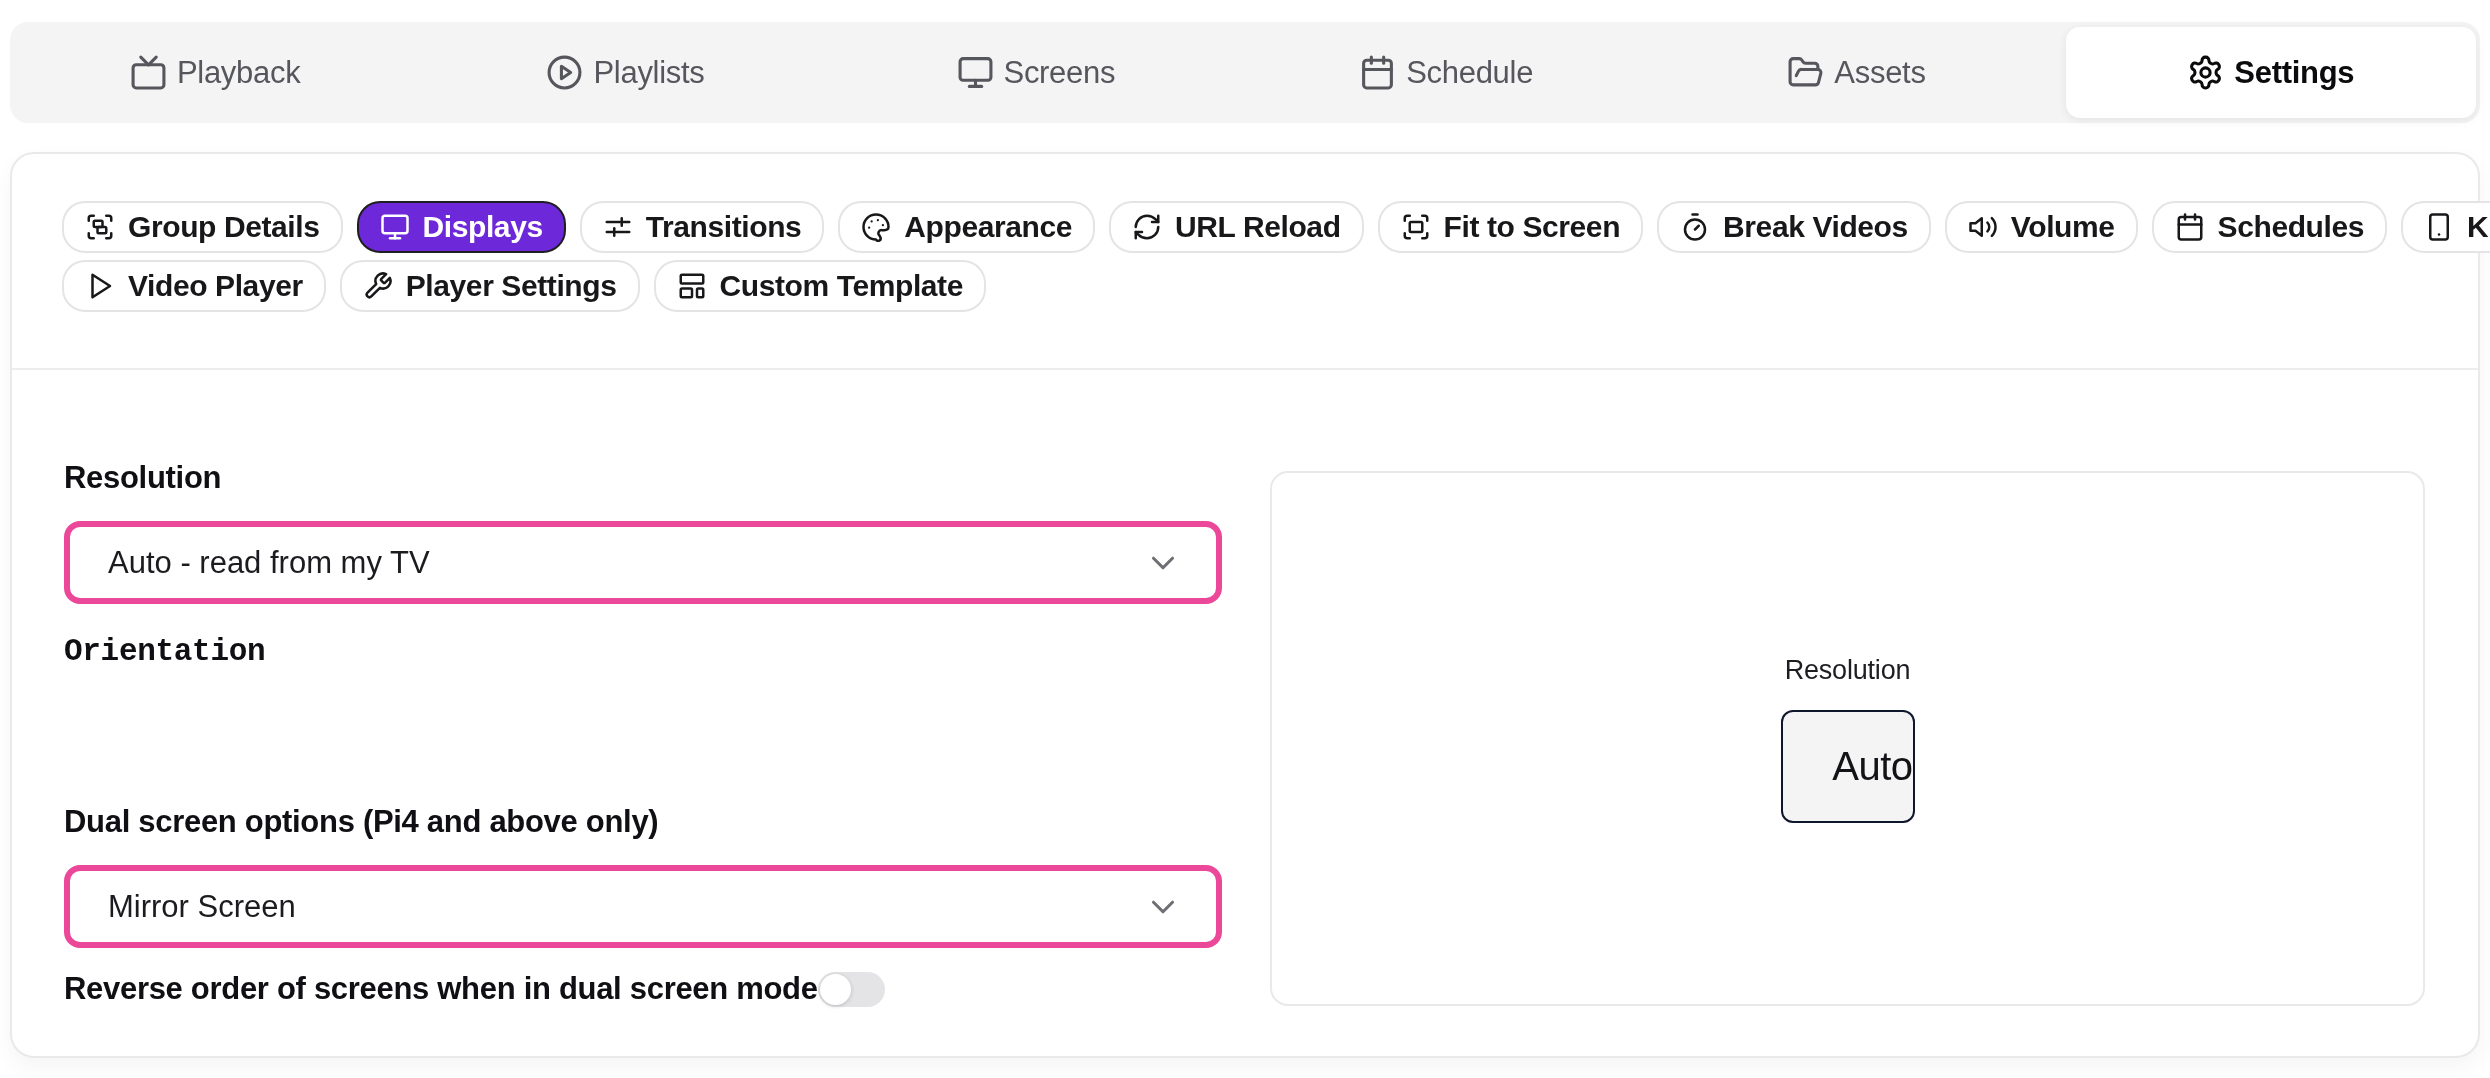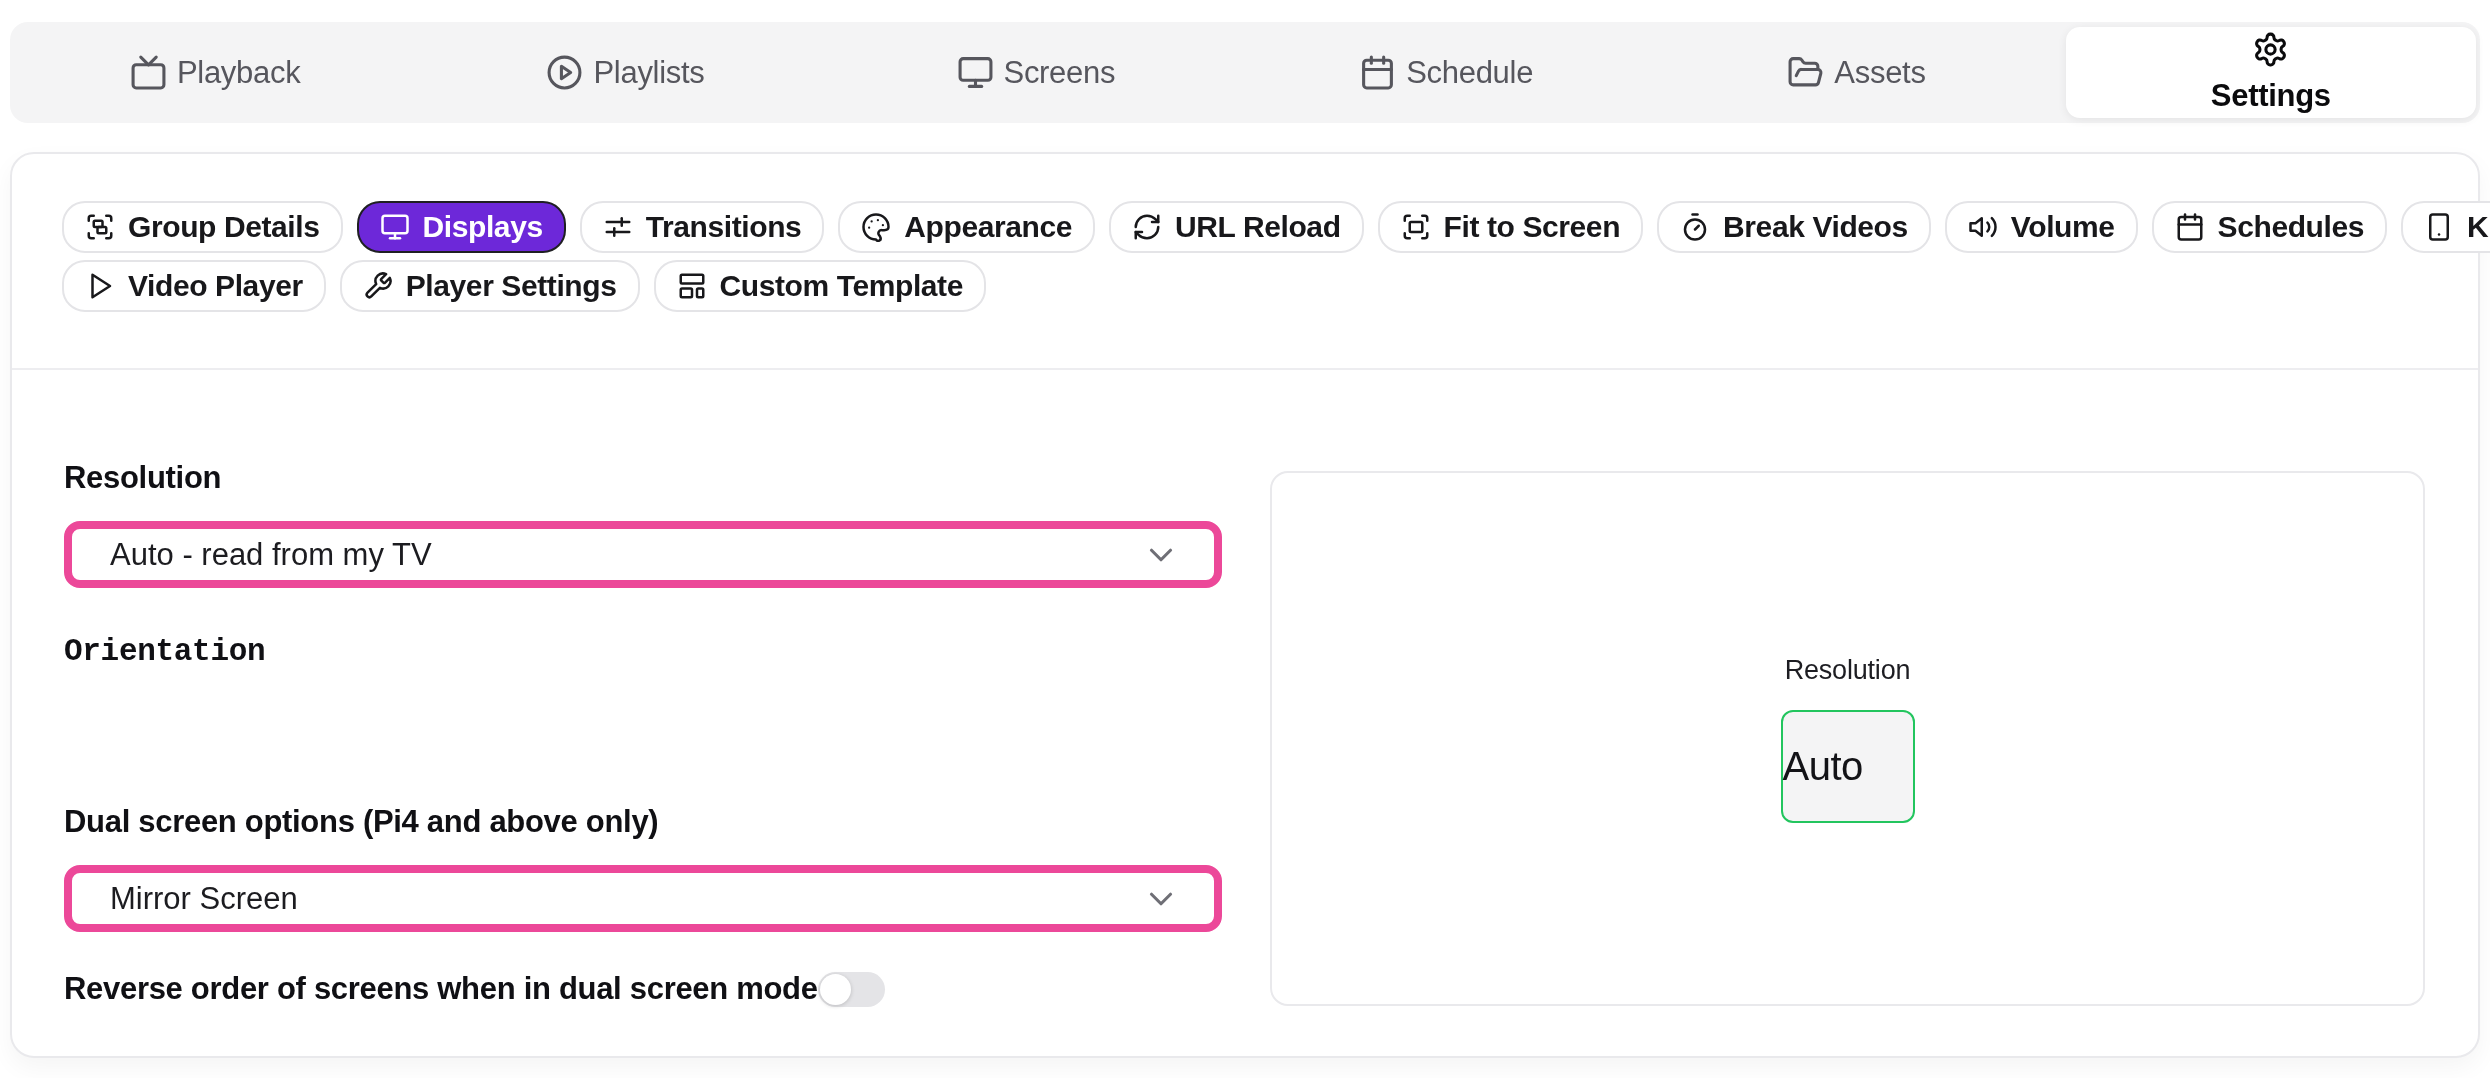--- a/index.html
+++ b/index.html
@@ -9,21 +9,21 @@
   .icon svg { display: block; }
 
   
   .topnav { position: absolute; left: 10px; top: 22px; width: 2470px; height: 101px;
     background: #f4f4f5; border-radius: 18px; display: flex; }
   .nav-item { flex: 1 1 0; display: flex; align-items: center; justify-content: center;
     gap: 10px; font-size: 31px; font-weight: 500; color: #56565d; letter-spacing: -0.3px;
     cursor: pointer; border-radius: 14px; white-space: nowrap; }
   .nav-item .icon svg { width: 37px; height: 37px; }
   .nav-item.active { background: #ffffff; margin: 5px 4px; color: #0b0b0d; font-weight: 700;
-    box-shadow: 0 2px 10px rgba(0,0,0,0.07); flex-direction: column; }
+    box-shadow: 0 2px 10px rgba(0,0,0,0.07); }
 
   
   .card { position: absolute; left: 10px; top: 152px; width: 2470px; height: 906px;
     background: #ffffff; border: 2px solid #e9e9ec; border-radius: 24px;
     box-shadow: 0 10px 24px rgba(0,0,0,0.045); }
 
   
   .pill-row { position: absolute; left: 50px; display: flex; gap: 14px; white-space: nowrap; }
   #pill-row-0 { top: 47px; }
   #pill-row-1 { top: 106px; }
@@ -33,22 +33,22 @@
   .pill .icon svg { width: 30px; height: 30px; }
   .pill.active { background: #6d28d9; border-color: #1f1f23; color: #ffffff; }
 
   .divider { position: absolute; left: 0; right: 0; top: 214px; border-top: 2px solid #ededf0; }
 
   
   .field { position: absolute; left: 52px; width: 1158px; }
   .f0 { top: 304px; } .f1 { top: 478px; font-family: Liberation Mono, monospace; } .f2 { top: 648px; }
   .field-label { font-size: 31px; line-height: 40px; font-weight: 700;
     letter-spacing: -0.3px; color: #101014; }
-  .select { margin-top: 23px; position: relative; height: 67px; width: 100%;
-    border: 8px solid #ec4899; border-radius: 16px; background: #fff;
+  .select { margin-top: 23px; position: relative; height: 83px; width: 100%;
+    border: 6px solid #ec4899; border-radius: 16px; background: #fff;
     display: flex; align-items: center; padding: 0 95px 0 38px;
     font-size: 31px; color: #1c1c20; cursor: pointer; }
   .select .chev { position: absolute; right: 34px; top: 50%; transform: translateY(-50%);
     color: #6f6f76; }
   .select .chev svg { width: 38px; height: 38px; }
 
   .toggle-row { position: absolute; left: 52px; top: 815px; width: 1158px; height: 40px;
     display: flex; align-items: center; }
   .toggle-label { font-size: 31px; line-height: 40px; font-weight: 700;
     letter-spacing: -0.3px; color: #101014; }
@@ -56,22 +56,22 @@
     background: #e4e4e7; cursor: pointer; flex: none; }
   .switch .knob { position: absolute; left: 2px; top: 2px; width: 31px; height: 31px;
     border-radius: 50%; background: #ffffff; box-shadow: 0 1px 4px rgba(0,0,0,0.18); }
 
   
   .preview { position: absolute; left: 1258px; top: 317px; width: 1155px; height: 535px;
     border: 2px solid #e9e9ec; border-radius: 18px; background: #fff;
     display: flex; align-items: center; justify-content: center; }
   .preview-inner { display: flex; flex-direction: column; align-items: center; gap: 24px; }
   .preview-label { font-size: 27px; font-weight: 500; color: #1d1d22; letter-spacing: -0.2px; }
-  .preview-box { width: 134px; height: 113px; background: #f4f4f5; border: 2px solid #22c55e;
-    border-radius: 12px; display: flex; align-items: center; justify-content: flex-start; }
+  .preview-box { width: 134px; height: 113px; background: #f4f4f5; border: 2px solid #0f172a;
+    border-radius: 12px; display: flex; align-items: center; justify-content: flex-end; }
   .preview-value { font-size: 40px; color: #131317; letter-spacing: -0.5px; }
 </style>
 </head>
 <body>
 
 <nav class="topnav" id="topnav">
     <div class="nav-item">
       <span class="icon">
         <svg viewBox="0 0 24 24" fill="none" stroke="currentColor" stroke-width="2" stroke-linecap="round" stroke-linejoin="round">
           <rect x="2" y="7" width="20" height="15" rx="2"></rect>

